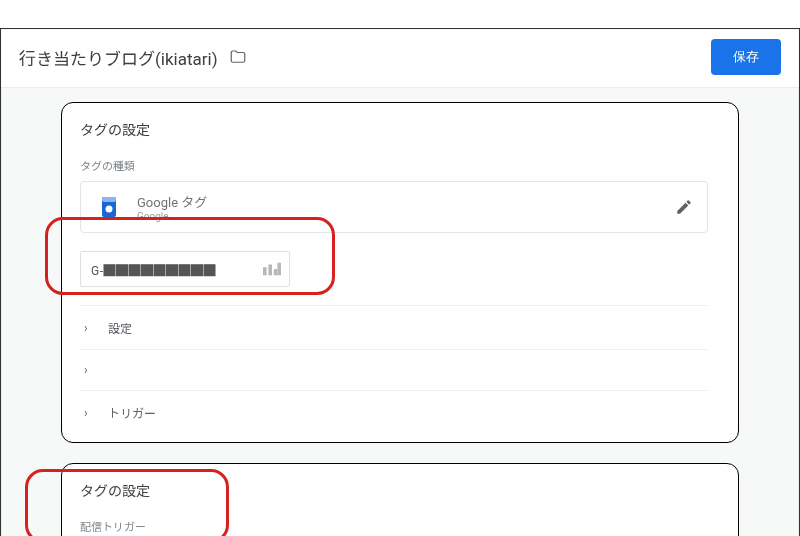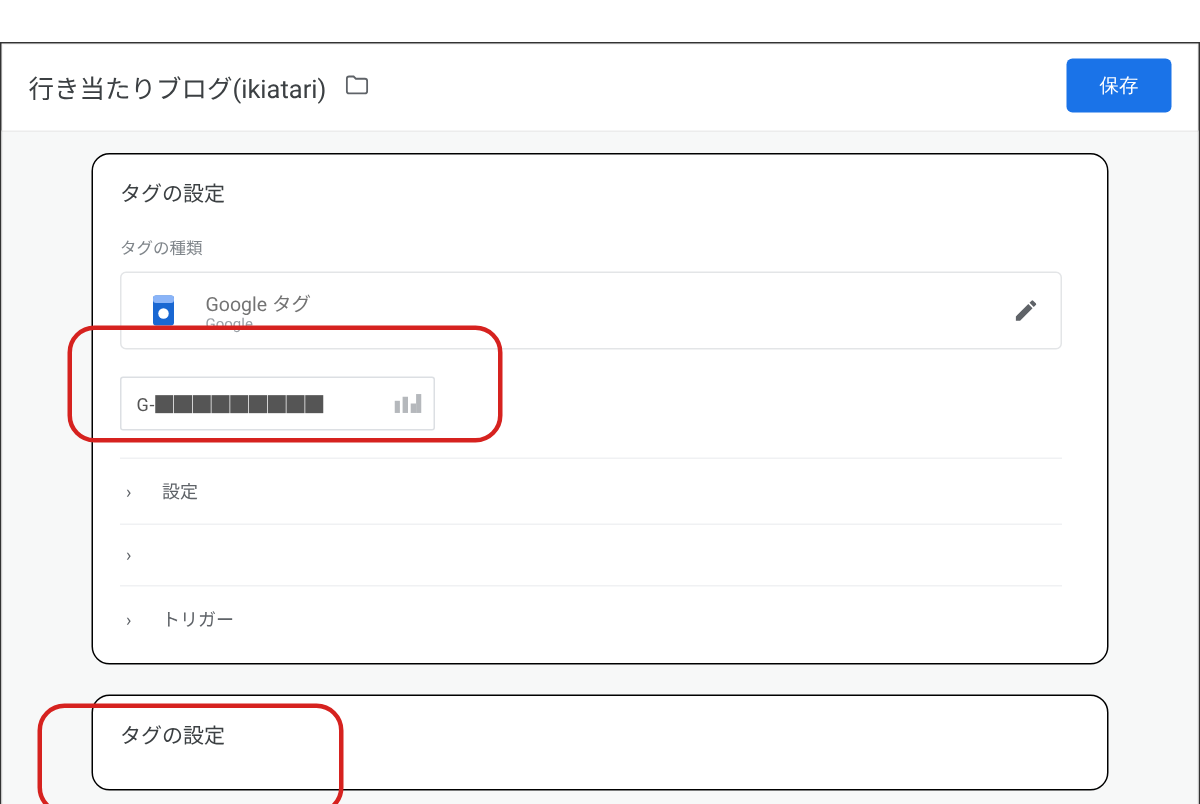--- a/index.html
+++ b/index.html
@@ -206,20 +206,21 @@
         <span class="chev">›</span>
       </div>
       <div class="collapse-row">
         <span class="chev">›</span>
         <span>トリガー</span>
       </div>
     </div>
 
     <div class="card">
       <div class="card-title">タグの設定</div>
+      <div class="section-label">配信トリガー</div>
 
     </div>
 
   </div>
 
   <div class="hl" style="left:44px; top:188px; width:290px; height:78px;"></div>
   <div class="hl" style="left:24px; top:440px; width:204px; height:74px;"></div>
 
   <div class="inner-dim"></div>
 </div>

